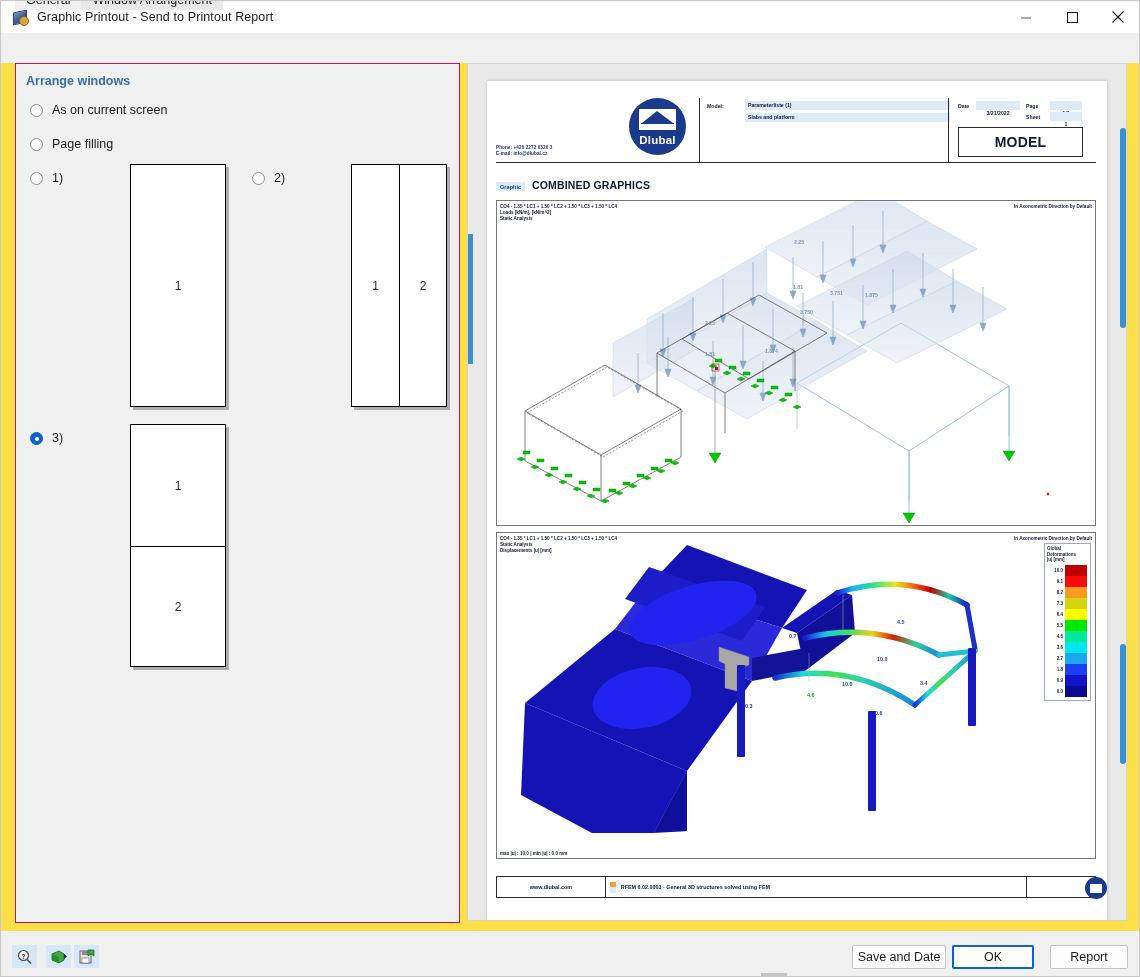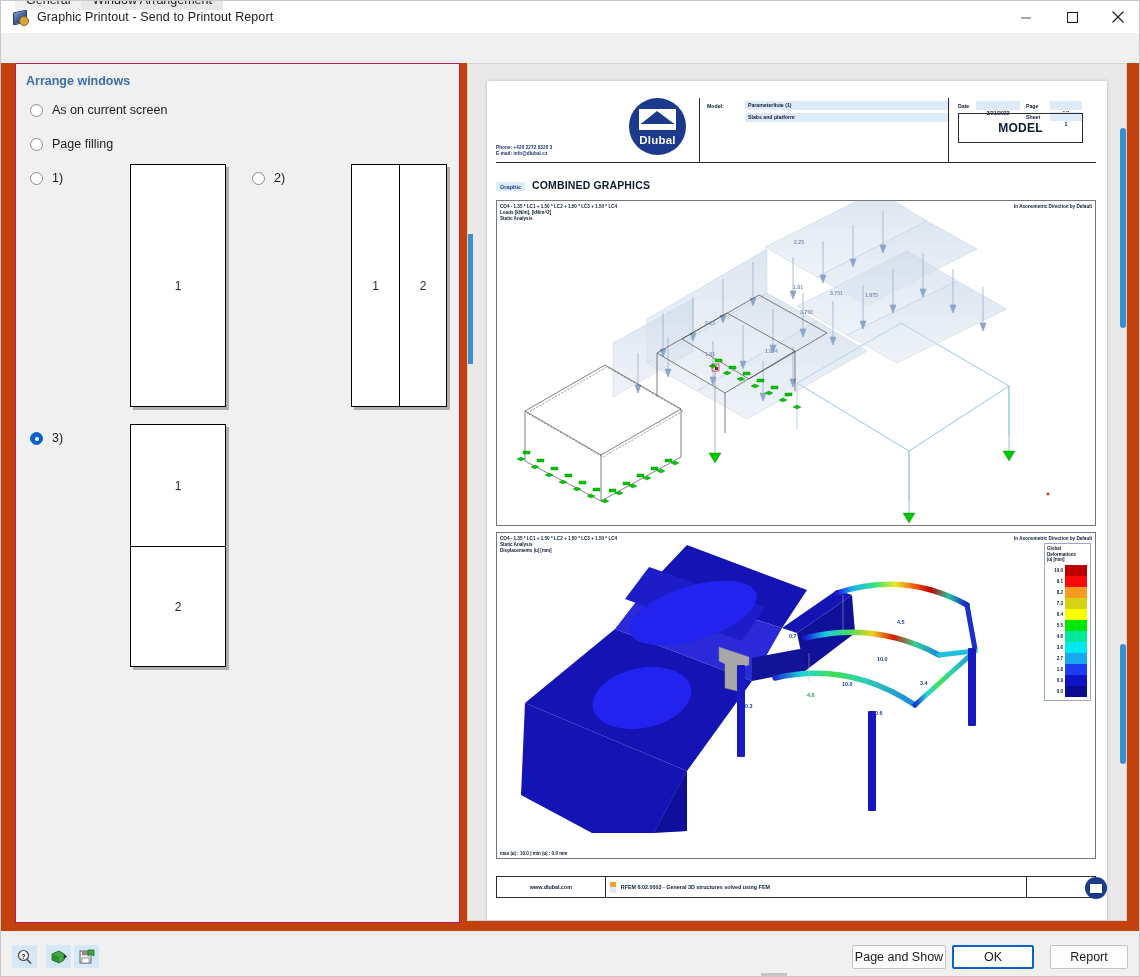--- a/index.html
+++ b/index.html
@@ -5,21 +5,21 @@
   html, body {
     margin: 0; padding: 0;
     width: 1140px; height: 977px;
     background: #ffffff;
     font-family: "Liberation Sans", sans-serif;
     overflow: hidden;
   }
   #app {
     position: relative;
     width: 1140px; height: 977px;
-    background: #c2410c;
+    background: #fde047;
     box-sizing: border-box;
     border: 1px solid #c8c8c8;
     overflow: hidden;
   }
   
   .titlebar {
     position: absolute; left: 0; top: 0; width: 1140px; height: 32px;
     background: #ffffff;
     display: flex; align-items: center;
   }
@@ -127,23 +127,23 @@
     border-left: 15px solid transparent; border-right: 16px solid transparent;
     border-bottom: 12px solid #1b3a8c;
   }
   .logo-text { position: relative; z-index: 2; color: #fff; font-weight: bold; font-size: 11.5px;
                margin-bottom: 9px; letter-spacing: .2px; }
   .hdr-sep { position: absolute; width: 1px; background: #2b2b2b; }
   .hdr-mid { position: absolute; left: 211px; top: 0px; width: 243px; }
   .lbl-sm { font-size: 5.2px; font-weight: bold; color: #0e1a33; }
   .fieldbox { background: #ddeaf7; height: 8.5px; }
   .hdr-right { position: absolute; left: 462px; top: 0px; width: 138px; }
-  .model-box { position: absolute; left: 462px; top: 15px; width: 123px; height: 28px;
+  .model-box { position: absolute; left: 462px; top: 29px; width: 123px; height: 28px;
     border: .8px solid #2b2b2b; display: flex; align-items: center; justify-content: center;
-    font-size: 12px; font-weight: bold; color: #0e1a33; letter-spacing: .2px; }
+    font-size: 14px; font-weight: bold; color: #0e1a33; letter-spacing: .2px; }
   .hdr-bottomline { position: absolute; left: 0; top: 64px; width: 600px; height: .8px; background: #2b2b2b; }
 
   
   .cg-tag { position: absolute; left: 9px; top: 101px; background: #ddeaf7; color: #1b3a8c;
             font-size: 5.6px; font-weight: bold; padding: 1.5px 4px; }
   .cg-title { position: absolute; left: 45px; top: 98px; font-size: 10.5px; font-weight: bold;
               color: #0e1a33; letter-spacing: .15px; }
 
   
   .gframe { position: absolute; left: 9px; width: 600px; border: .8px solid #777; box-sizing: border-box;
@@ -678,20 +678,20 @@
   </div>
   <div class="tool-btn" style="left:73px;">
     <svg width="16" height="16" viewBox="0 0 16 16">
       <rect x="1" y="2" width="11" height="12" fill="#e6e6e6" stroke="#555" stroke-width="0.9"></rect>
       <rect x="3" y="2" width="7" height="4" fill="#8a8a8a"></rect>
       <rect x="3" y="9" width="7" height="5" fill="#fff" stroke="#666" stroke-width="0.6"></rect>
       <path d="M9,1 L15,1 L15,7 L12,5 L9,7 Z" fill="#3faa3f" stroke="#1f6b1f" stroke-width="0.8"></path>
     </svg>
   </div>
 
-  <div class="btn" style="left:851px; width:94px;">Page and Show</div>
+  <div class="btn" style="left:851px; width:94px;">Save and Date</div>
   <div class="btn primary" style="left:951px; width:82px;">OK</div>
   <div class="btn" style="left:1049px; width:78px;">Report</div>
 
   <div class="hsb">
       <i></i>
     </div>
 </div>
 
 </body></html>

